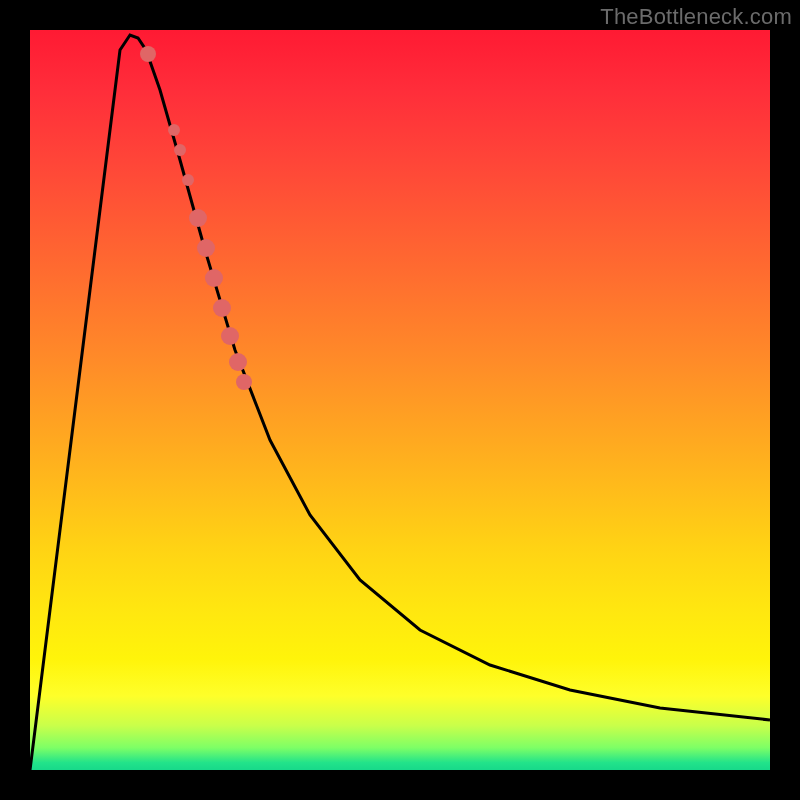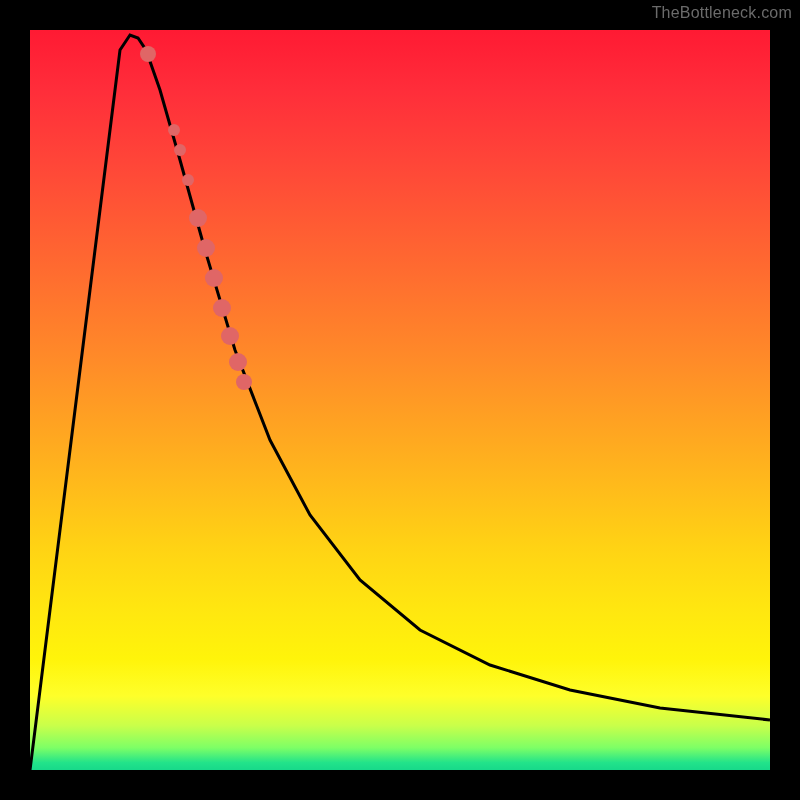--- a/index.html
+++ b/index.html
@@ -39,21 +39,21 @@
       #7dff66 97%,
       #22e38a 99%,
       #17d98a 100%
     );
   }
   .watermark {
     position: absolute;
     top: 4px;
     right: 8px;
     color: #6b6b6b;
-    font-size: 16px;
+    font-size: 22px;
     font-weight: 500;
     letter-spacing: 0.2px;
     user-select: none;
     text-align: right;
   }
   svg.curve {
     position: absolute;
     left: 0; top: 0;
     width: 740px; height: 740px;
   }

